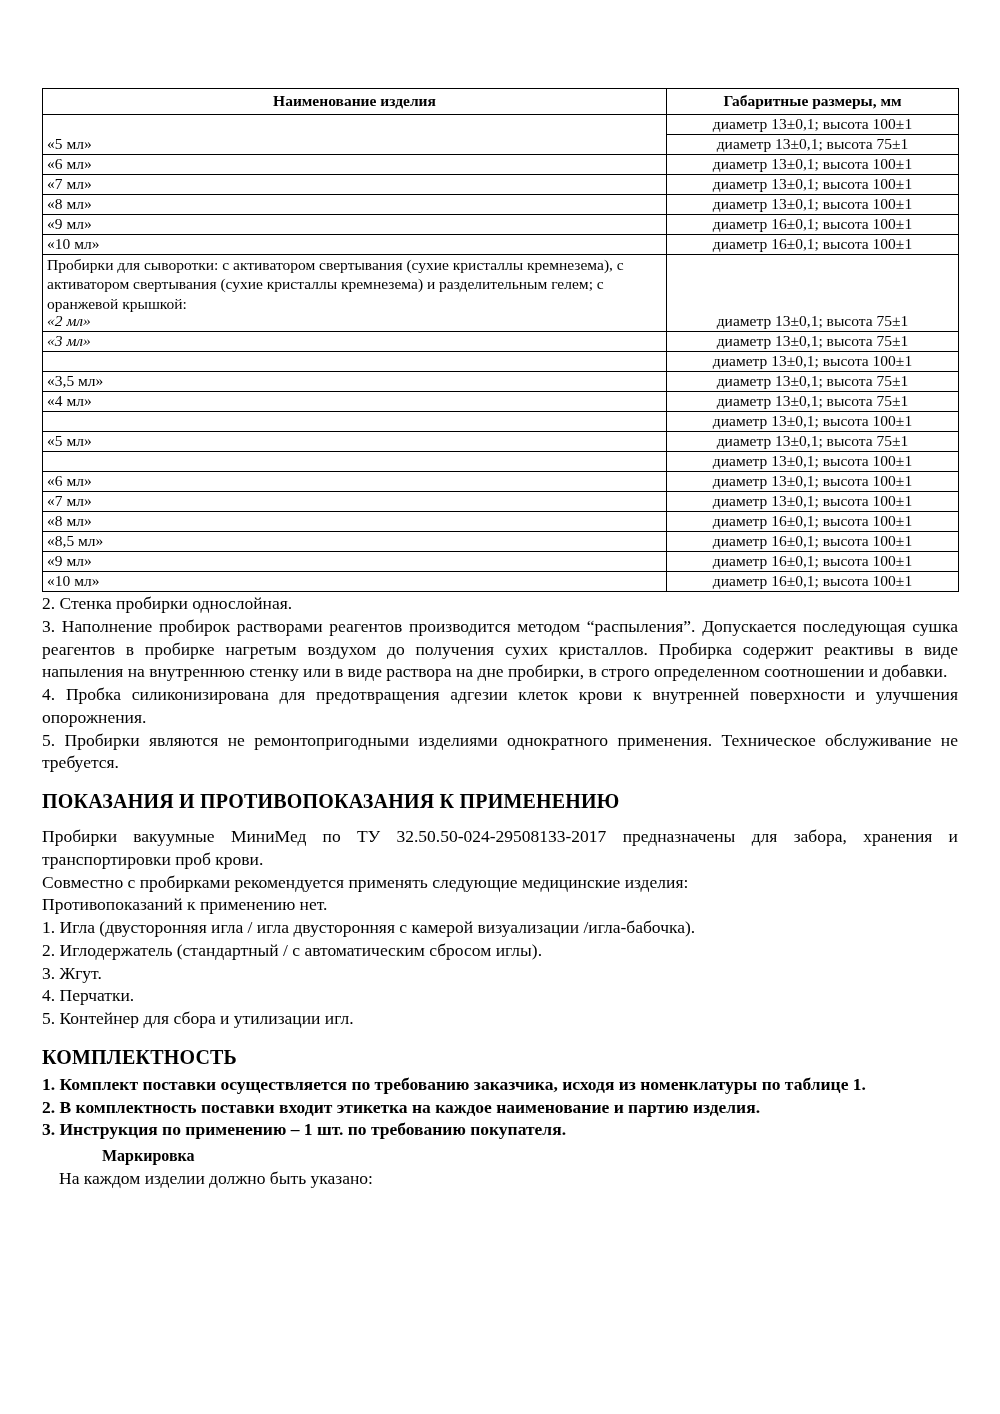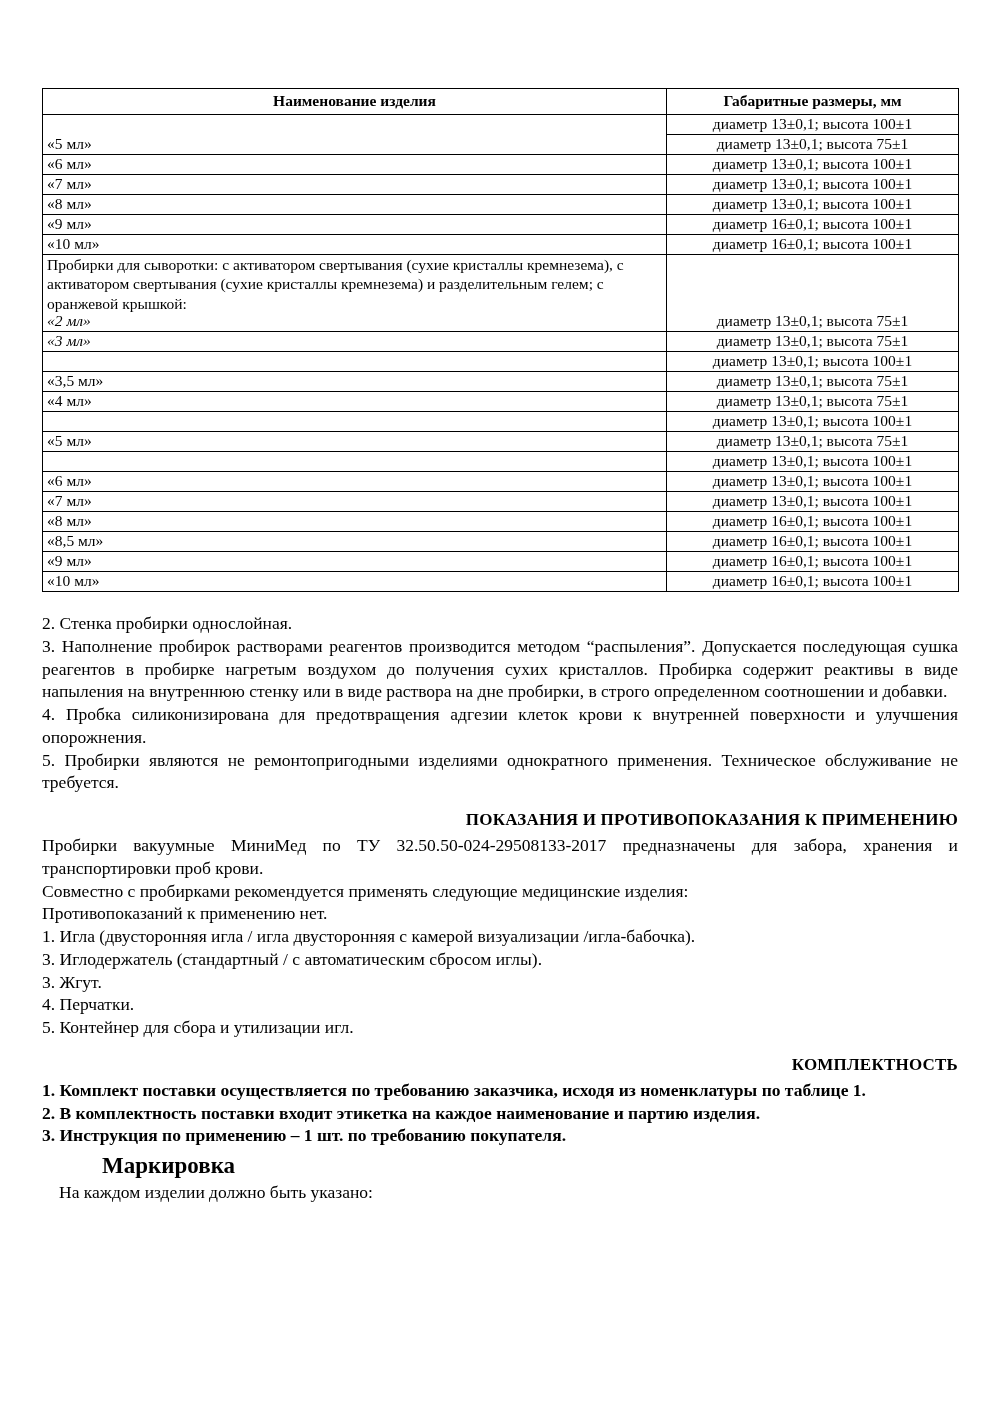--- a/index.html
+++ b/index.html
@@ -57,37 +57,37 @@
   }
   .r { height: 20px; }
   .group-cell {
     line-height: 1.25;
     padding-top: 1px;
   }
   .body-text {
     font-size: 17.5px;
     line-height: 1.30;
     text-align: justify;
-    margin-top: 20px;
+    margin-top: 0;
   }
   .body-text p {
     margin: 0;
     text-indent: 0;
   }
   .p-indent { text-indent: 34px; }
   .heading {
-    text-align: right;
+    text-align: left;
     font-weight: bold;
-    font-size: 17px;
+    font-size: 20px;
     margin: 16px 0 4px 0;
     letter-spacing: 0.2px;
   }
   .subheading {
     font-weight: bold;
-    font-size: 23px;
+    font-size: 16px;
     margin: 6px 0 2px 0;
     text-indent: 60px;
   }
   .list-line { text-indent: 34px; }
   .tight p { margin: 0; }
 </style>
 </head>
 <body>
 
 <div class="page">
@@ -212,26 +212,26 @@
     </table>
 
     <div class="body-text tight">
       <p>2. Стенка пробирки однослойная.</p>
       <p>3. Наполнение пробирок растворами реагентов производится методом “распыления”. Допускается последующая сушка реагентов в пробирке нагретым воздухом до получения сухих кристаллов. Пробирка содержит реактивы в виде напыления на внутреннюю стенку или в виде раствора на дне пробирки, в строго определенном соотношении и добавки.</p>
       <p>4. Пробка силиконизирована для предотвращения адгезии клеток крови к внутренней поверхности и улучшения опорожнения.</p>
       <p>5. Пробирки являются не ремонтопригодными изделиями однократного применения. Техническое обслуживание не требуется.</p>
     </div>
 
     <div class="heading">ПОКАЗАНИЯ И ПРОТИВОПОКАЗАНИЯ К ПРИМЕНЕНИЮ</div>
-    <div class="body-text tight" style="margin-top:4px;">
+    <div class="body-text tight" style="margin-top:12px;">
       <p class="p-indent">Пробирки вакуумные МиниМед по ТУ 32.50.50-024-29508133-2017 предназначены для забора, хранения и транспортировки проб крови.</p>
       <p class="p-indent">Совместно с пробирками рекомендуется применять следующие медицинские изделия:</p>
       <p class="p-indent">Противопоказаний к применению нет.</p>
       <p class="list-line">1. Игла (двусторонняя игла / игла двусторонняя с камерой визуализации /игла-бабочка).</p>
-      <p class="list-line">3. Иглодержатель (стандартный / с автоматическим сбросом иглы).</p>
+      <p class="list-line">2. Иглодержатель (стандартный / с автоматическим сбросом иглы).</p>
       <p class="list-line">3. Жгут.</p>
       <p class="list-line">4. Перчатки.</p>
       <p class="list-line">5. Контейнер для сбора и утилизации игл.</p>
     </div>
 
     <div class="heading">КОМПЛЕКТНОСТЬ</div>
     <div class="body-text tight" style="margin-top:0;font-weight:bold;">
       <p>1. Комплект поставки осуществляется по требованию заказчика, исходя из номенклатуры по таблице 1.</p>
       <p>2. В комплектность поставки входит этикетка на каждое наименование и партию изделия.</p>
       <p>3. Инструкция по применению – 1 шт. по требованию покупателя.</p>

